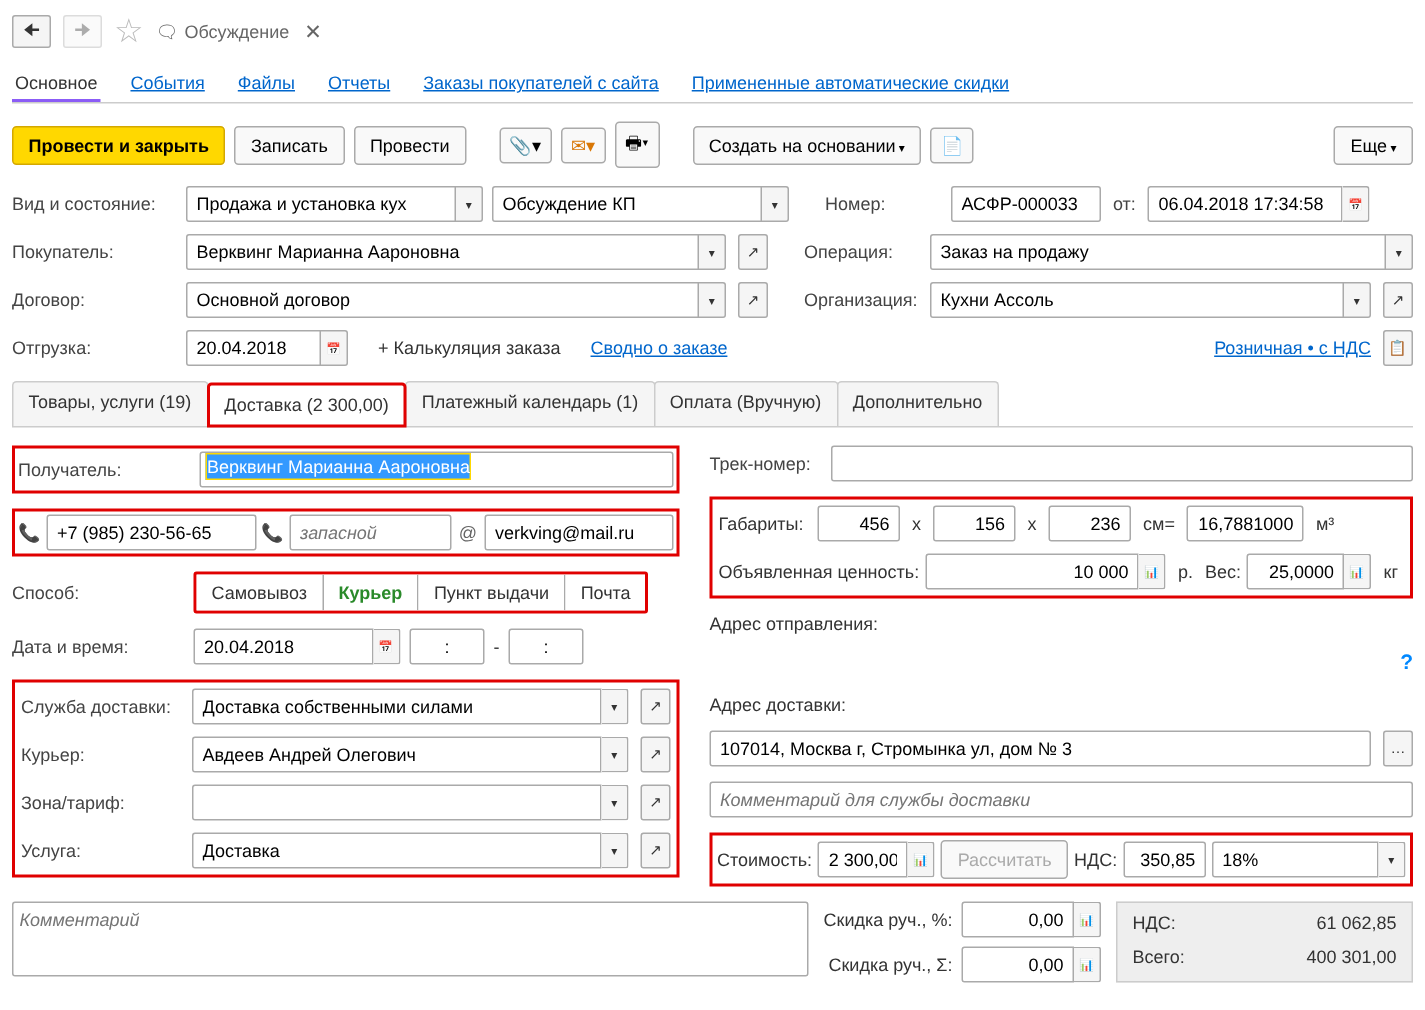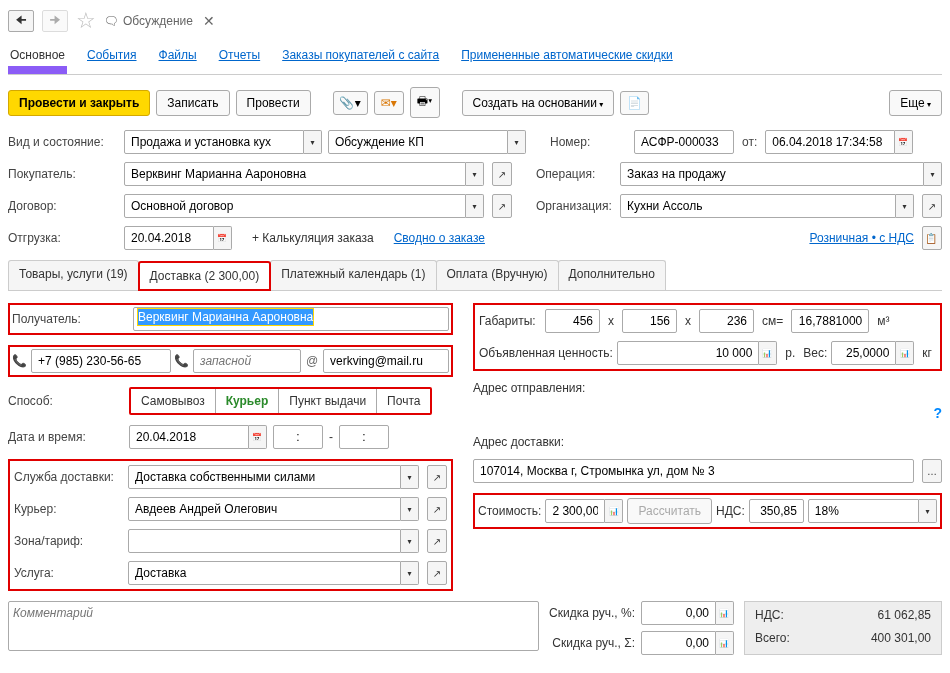--- a/index.html
+++ b/index.html
@@ -5,21 +5,21 @@
 * { box-sizing: border-box; font-family: Arial, sans-serif; }
 body { margin: 0; padding: 8px; background: #fff; font-size: 12px; color: #333; width: 950px; }
 .header-row { display: flex; align-items: center; gap: 8px; margin-bottom: 10px; }
 .nav-btn { width: 26px; height: 22px; border: 1px solid #aaa; background: #f5f5f5; display: flex; align-items: center; justify-content: center; cursor: pointer; border-radius: 2px; }
 .star-icon { font-size: 22px; color: #bbb; }
 .page-title { font-size: 20px; font-weight: normal; color: #333; flex: 1; }
 .disc-link { color: #666; display: flex; align-items: center; gap: 4px; }
 .close-x { font-size: 14px; color: #666; cursor: pointer; padding: 0 2px; }
 .nav-tabs { display: flex; gap: 18px; border-bottom: 1px solid #ccc; margin-bottom: 12px; }
 .nav-tab { padding: 4px 2px; cursor: pointer; }
-.nav-tab.active { border-bottom: 8px solid #8b5cf6; color: #333; font-weight: normal; }
+.nav-tab.active { border-bottom: 2px solid #8b5cf6; color: #333; font-weight: normal; }
 .nav-tab.link { color: #0066cc; text-decoration: underline; }
 .toolbar { display: flex; align-items: center; gap: 6px; margin-bottom: 12px; }
 .btn { padding: 5px 10px; border: 1px solid #aaa; background: #f9f9f9; border-radius: 3px; cursor: pointer; font-size: 12px; }
 .btn.primary { background: #ffd800; border-color: #d4a800; font-weight: bold; }
 .btn.icon { padding: 4px 6px; }
 .toolbar-sep { width: 10px; }
 .toolbar-right { margin-left: auto; }
 .btn.dropdown::after { content: " ▾"; font-size: 8px; }
 .form-grid { display: flex; flex-direction: column; gap: 8px; margin-bottom: 10px; }
 .form-row { display: flex; align-items: center; gap: 6px; }
@@ -231,20 +231,24 @@
         <div class="input-group" style="flex:1">
             <input class="input" style="flex: 1 1 0%; width: 50px;" value="Доставка">
             <span class="drop-arrow">▾</span>
           </div>
         <span class="ext-btn">↗</span>
       </div>
     </div>
   </div>
 
   <div class="col">
+    <div class="fld-row">
+      <span class="fld-label" style="width:75px">Трек-номер:</span>
+      <input class="input" style="flex: 1 1 0%;" value="">
+    </div>
     <div class="hl" style="padding:4px;display:flex;flex-direction:column;gap:8px">
       <div class="fld-row" style="gap:4px">
         <span style="width:62px">Габариты:</span>
         <input class="input r-align" style="width: 55px;" value="456">
         <span class="unit">х</span>
         <input class="input r-align" style="width: 55px;" value="156">
         <span class="unit">х</span>
         <input class="input r-align" style="width: 55px;" value="236">
         <span class="unit">см=</span>
         <input class="input r-align" style="width: 78px;" value="16,7881000">
@@ -265,20 +269,21 @@
         <span class="unit">кг</span>
       </div>
     </div>
     <div><span>Адрес отправления:</span></div>
     <div class="q-icon">?</div>
     <div><span>Адрес доставки:</span></div>
     <div class="fld-row">
       <input class="input" style="flex: 1 1 0%;" value="107014, Москва г, Стромынка ул, дом № 3">
       <span class="ext-btn">…</span>
     </div>
+    <input class="input" style="width: 100%; font-style: italic; color: rgb(170, 170, 170);" placeholder="Комментарий для службы доставки">
     <div class="cost-row hl" style="padding:3px">
       <span>Стоимость:</span>
       <div class="input-group">
           <input class="input r-align" style="width: 60px;" value="2 300,00">
           <span class="drop-arrow">📊</span>
         </div>
       <button class="btn" style="color:#aaa">Рассчитать</button>
       <span>НДС:</span>
       <input class="input r-align" style="width: 55px;" value="350,85">
       <div class="input-group" style="flex:1">

